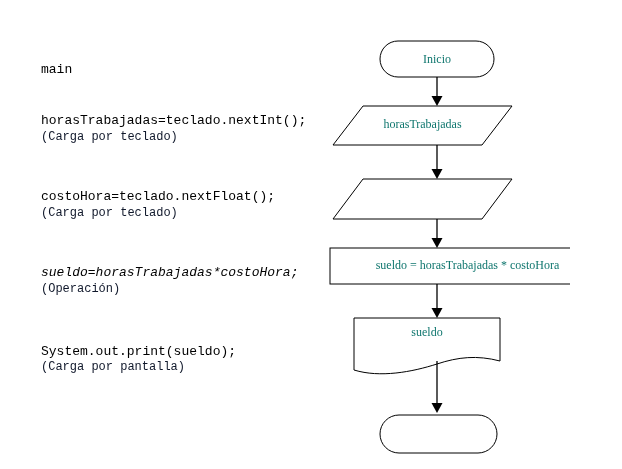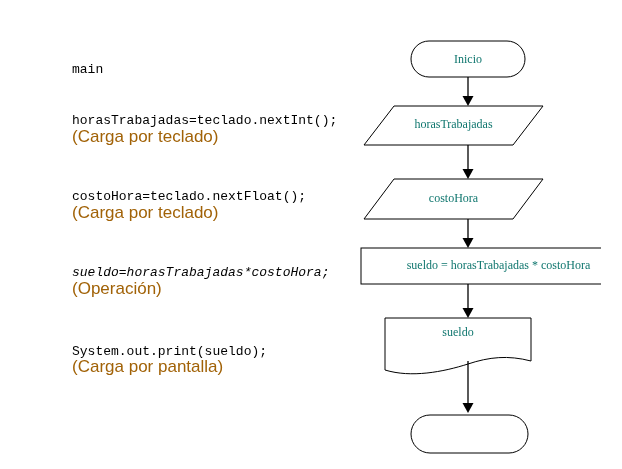--- a/index.html
+++ b/index.html
@@ -6,36 +6,35 @@
     margin: 0;
     padding: 0;
     background: #ffffff;
   }
   #canvas {
     position: relative;
     width: 570px;
     height: 469px;
     background: #ffffff;
     overflow: hidden;
-    margin-left: 31px;
   }
   .code {
     position: absolute;
     font-family: "Liberation Mono", "DejaVu Sans Mono", monospace;
     font-size: 13px;
     line-height: 14px;
     color: #000000;
     white-space: pre;
   }
   .note {
     position: absolute;
-    font-family: Liberation Sans, sans-serif;
-    font-size: 17px;
+    font-family: Liberation Mono, monospace;
+    font-size: 12px;
     line-height: 14px;
-    color: #a16207;
+    color: #0f172a;
     white-space: pre;
   }
   .shape-label {
     position: absolute;
     font-family: "Liberation Serif", "DejaVu Serif", serif;
     font-size: 12px;
     color: #0f766e;
     text-align: center;
     white-space: nowrap;
   }
@@ -104,20 +103,19 @@
     <line class="flowline" x1="437" y1="361" x2="437" y2="404"></line>
     <polygon class="arrowhead" points="437,413 431.5,403 442.5,403"></polygon>
 
     <rect class="outline" x="380" y="415" width="117" height="38" rx="19" ry="19"></rect>
   </svg>
 
   <div class="shape-label" style="left:380px; top:52px; width:114px;">Inicio</div>
 
   <div class="shape-label" style="left:333px; top:117px; width:179px;">horasTrabajadas</div>
 
-  <div class="shape-label" style="left:333px; top:191px; width:179px;">costoHora</div>
 
   <div class="shape-label" style="left:330px; top:258px; width:275px;">sueldo = horasTrabajadas * costoHora</div>
 
   <div class="shape-label" style="left:354px; top:325px; width:146px;">sueldo</div>
 
 
 </div>
 
 </body></html>

